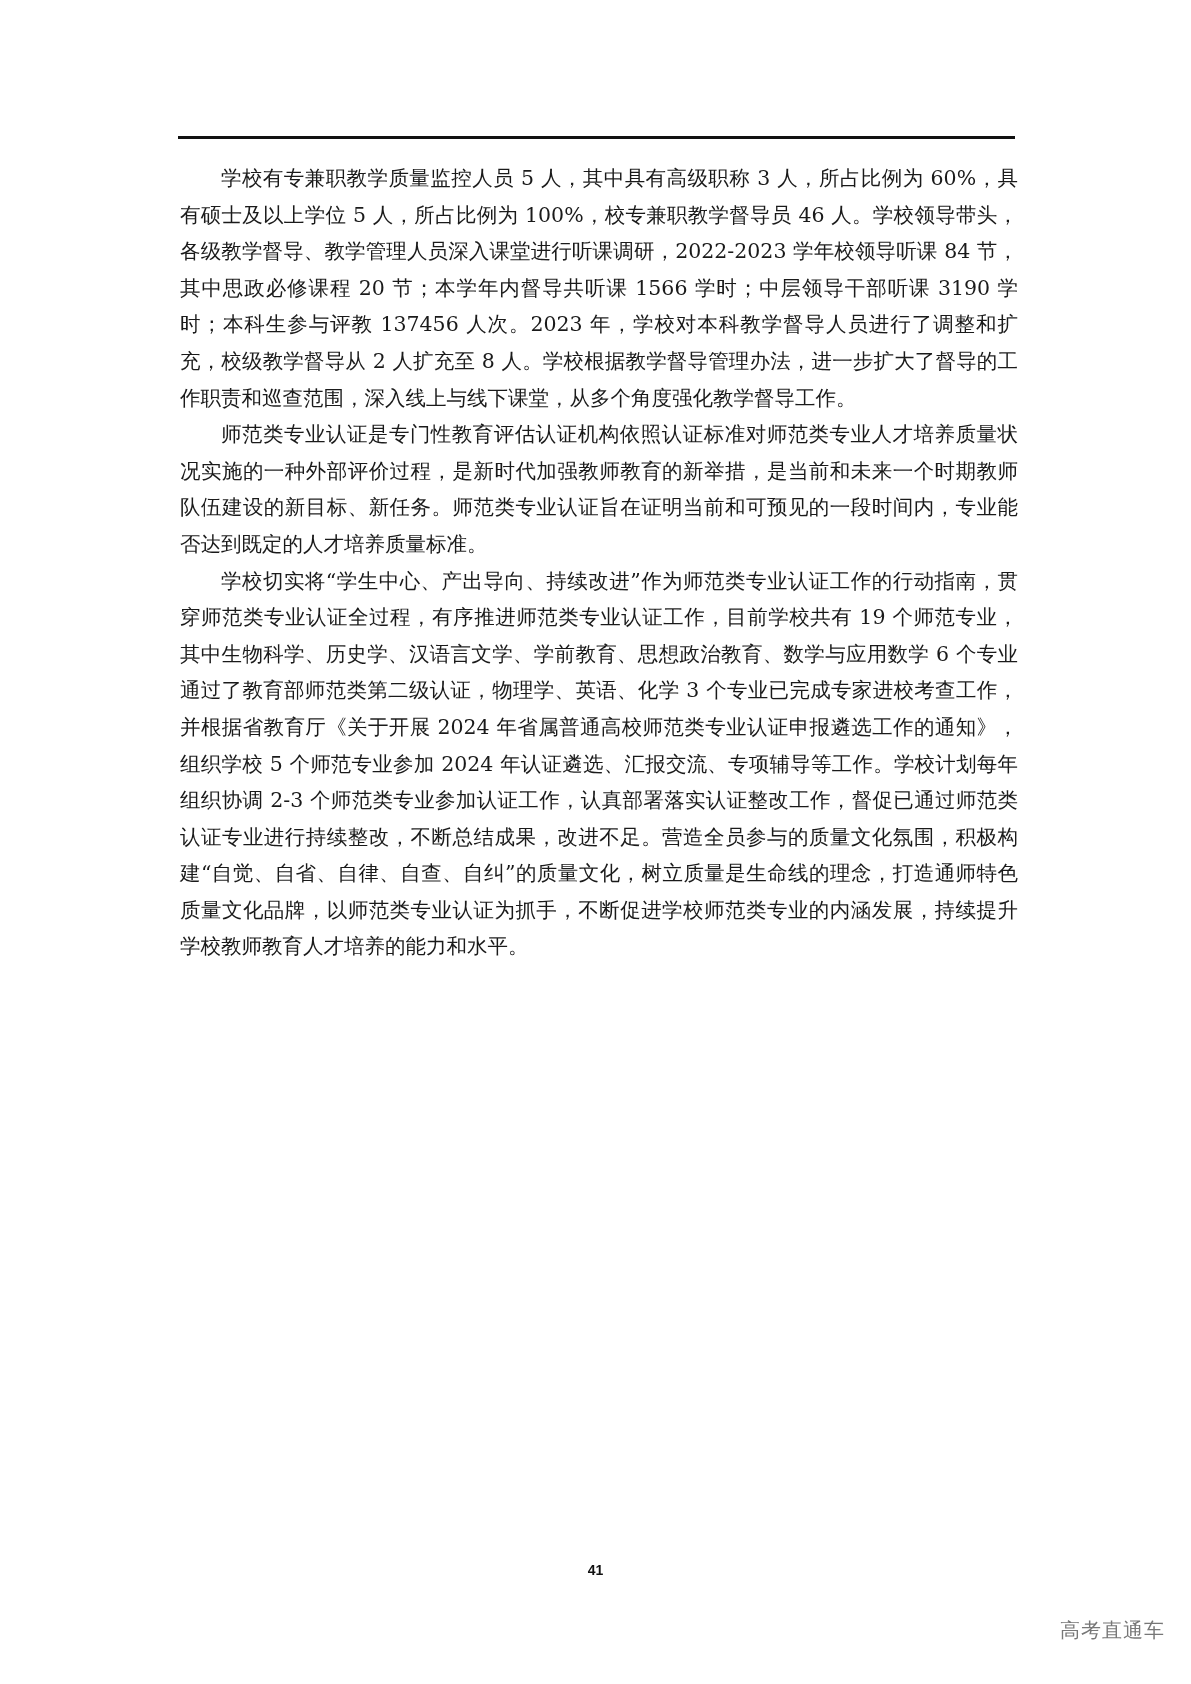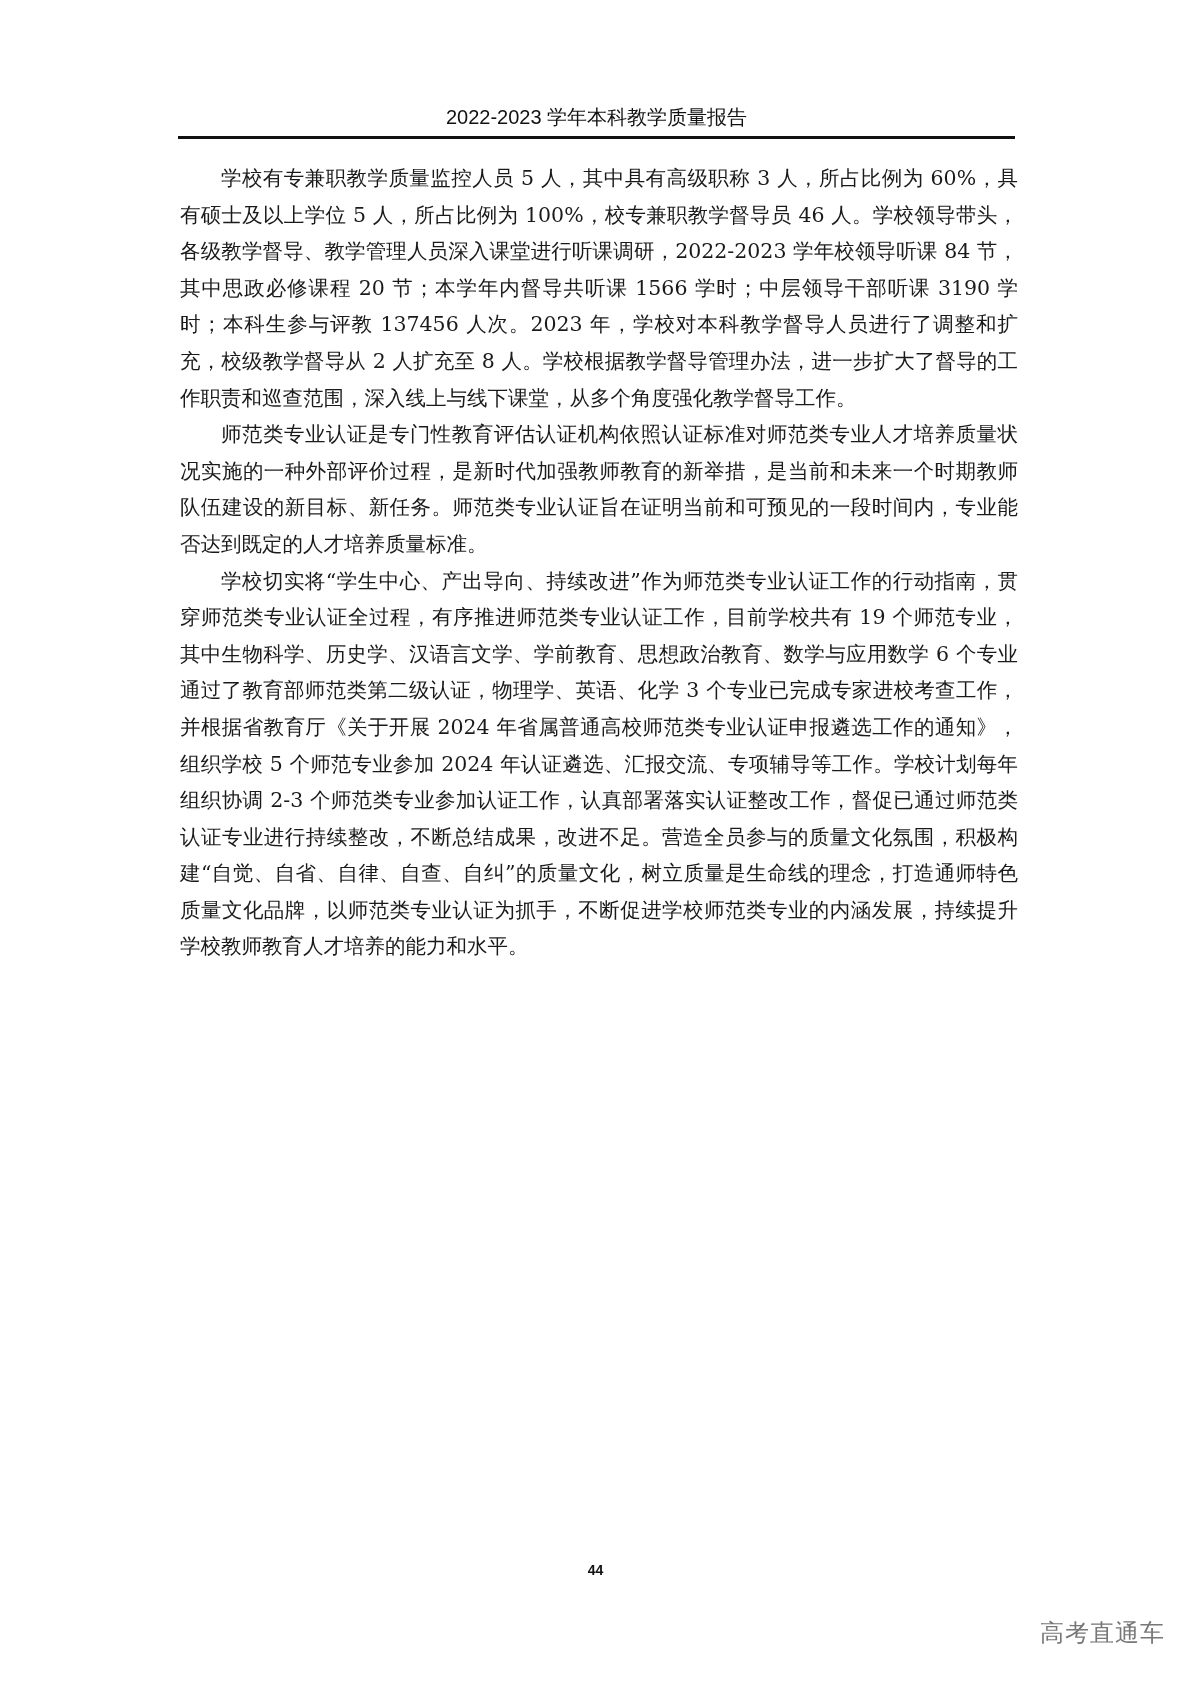--- a/index.html
+++ b/index.html
@@ -25,32 +25,31 @@
     font-family: "DejaVu Sans", "Liberation Sans", sans-serif;
     font-size: 24px; line-height: 44px; color: #111; font-weight: normal;
   }
   .section-heading + .para { margin-top: 8px; }
   .page-number {
     position: absolute; left: 0; width: 1191px; top: 1562px; text-align: center;
     font-family: "Liberation Sans", "DejaVu Sans", sans-serif; font-size: 14px; font-weight: bold; color: #111;
   }
   .watermark {
     position: absolute; right: 26px; top: 1617px;
-    font-family: "DejaVu Sans", sans-serif; font-size: 24px; color: #777;
+    font-family: "DejaVu Sans", sans-serif; font-size: 20px; color: #777;
     letter-spacing: 1px;
   }
 </style>
 </head>
 <body>
 
 <div class="page">
-  <div class="running-header">2022-2023 学年本科教学质量报告</div>
   <div class="header-rule"></div>
 
   <div class="body-text">
     <p class="para">学校有专兼职教学质量监控人员 5 人，其中具有高级职称 3 人，所占比例为 60%，具有硕士及以上学位 5 人，所占比例为 100%，校专兼职教学督导员 46 人。学校领导带头，各级教学督导、教学管理人员深入课堂进行听课调研，2022-2023 学年校领导听课 84 节，其中思政必修课程 20 节；本学年内督导共听课 1566 学时；中层领导干部听课 3190 学时；本科生参与评教 137456 人次。2023 年，学校对本科教学督导人员进行了调整和扩充，校级教学督导从 2 人扩充至 8 人。学校根据教学督导管理办法，进一步扩大了督导的工作职责和巡查范围，深入线上与线下课堂，从多个角度强化教学督导工作。</p>
     <p class="para">师范类专业认证是专门性教育评估认证机构依照认证标准对师范类专业人才培养质量状况实施的一种外部评价过程，是新时代加强教师教育的新举措，是当前和未来一个时期教师队伍建设的新目标、新任务。师范类专业认证旨在证明当前和可预见的一段时间内，专业能否达到既定的人才培养质量标准。</p>
     <p class="para">学校切实将“学生中心、产出导向、持续改进”作为师范类专业认证工作的行动指南，贯穿师范类专业认证全过程，有序推进师范类专业认证工作，目前学校共有 19 个师范专业，其中生物科学、历史学、汉语言文学、学前教育、思想政治教育、数学与应用数学 6 个专业通过了教育部师范类第二级认证，物理学、英语、化学 3 个专业已完成专家进校考查工作，并根据省教育厅《关于开展 2024 年省属普通高校师范类专业认证申报遴选工作的通知》，组织学校 5 个师范专业参加 2024 年认证遴选、汇报交流、专项辅导等工作。学校计划每年组织协调 2-3 个师范类专业参加认证工作，认真部署落实认证整改工作，督促已通过师范类认证专业进行持续整改，不断总结成果，改进不足。营造全员参与的质量文化氛围，积极构建“自觉、自省、自律、自查、自纠”的质量文化，树立质量是生命线的理念，打造通师特色质量文化品牌，以师范类专业认证为抓手，不断促进学校师范类专业的内涵发展，持续提升学校教师教育人才培养的能力和水平。</p>
   </div>
 
-  <div class="page-number">44</div>
+  <div class="page-number">41</div>
   <div class="watermark">高考直通车</div>
 </div>
 
 </body></html>

